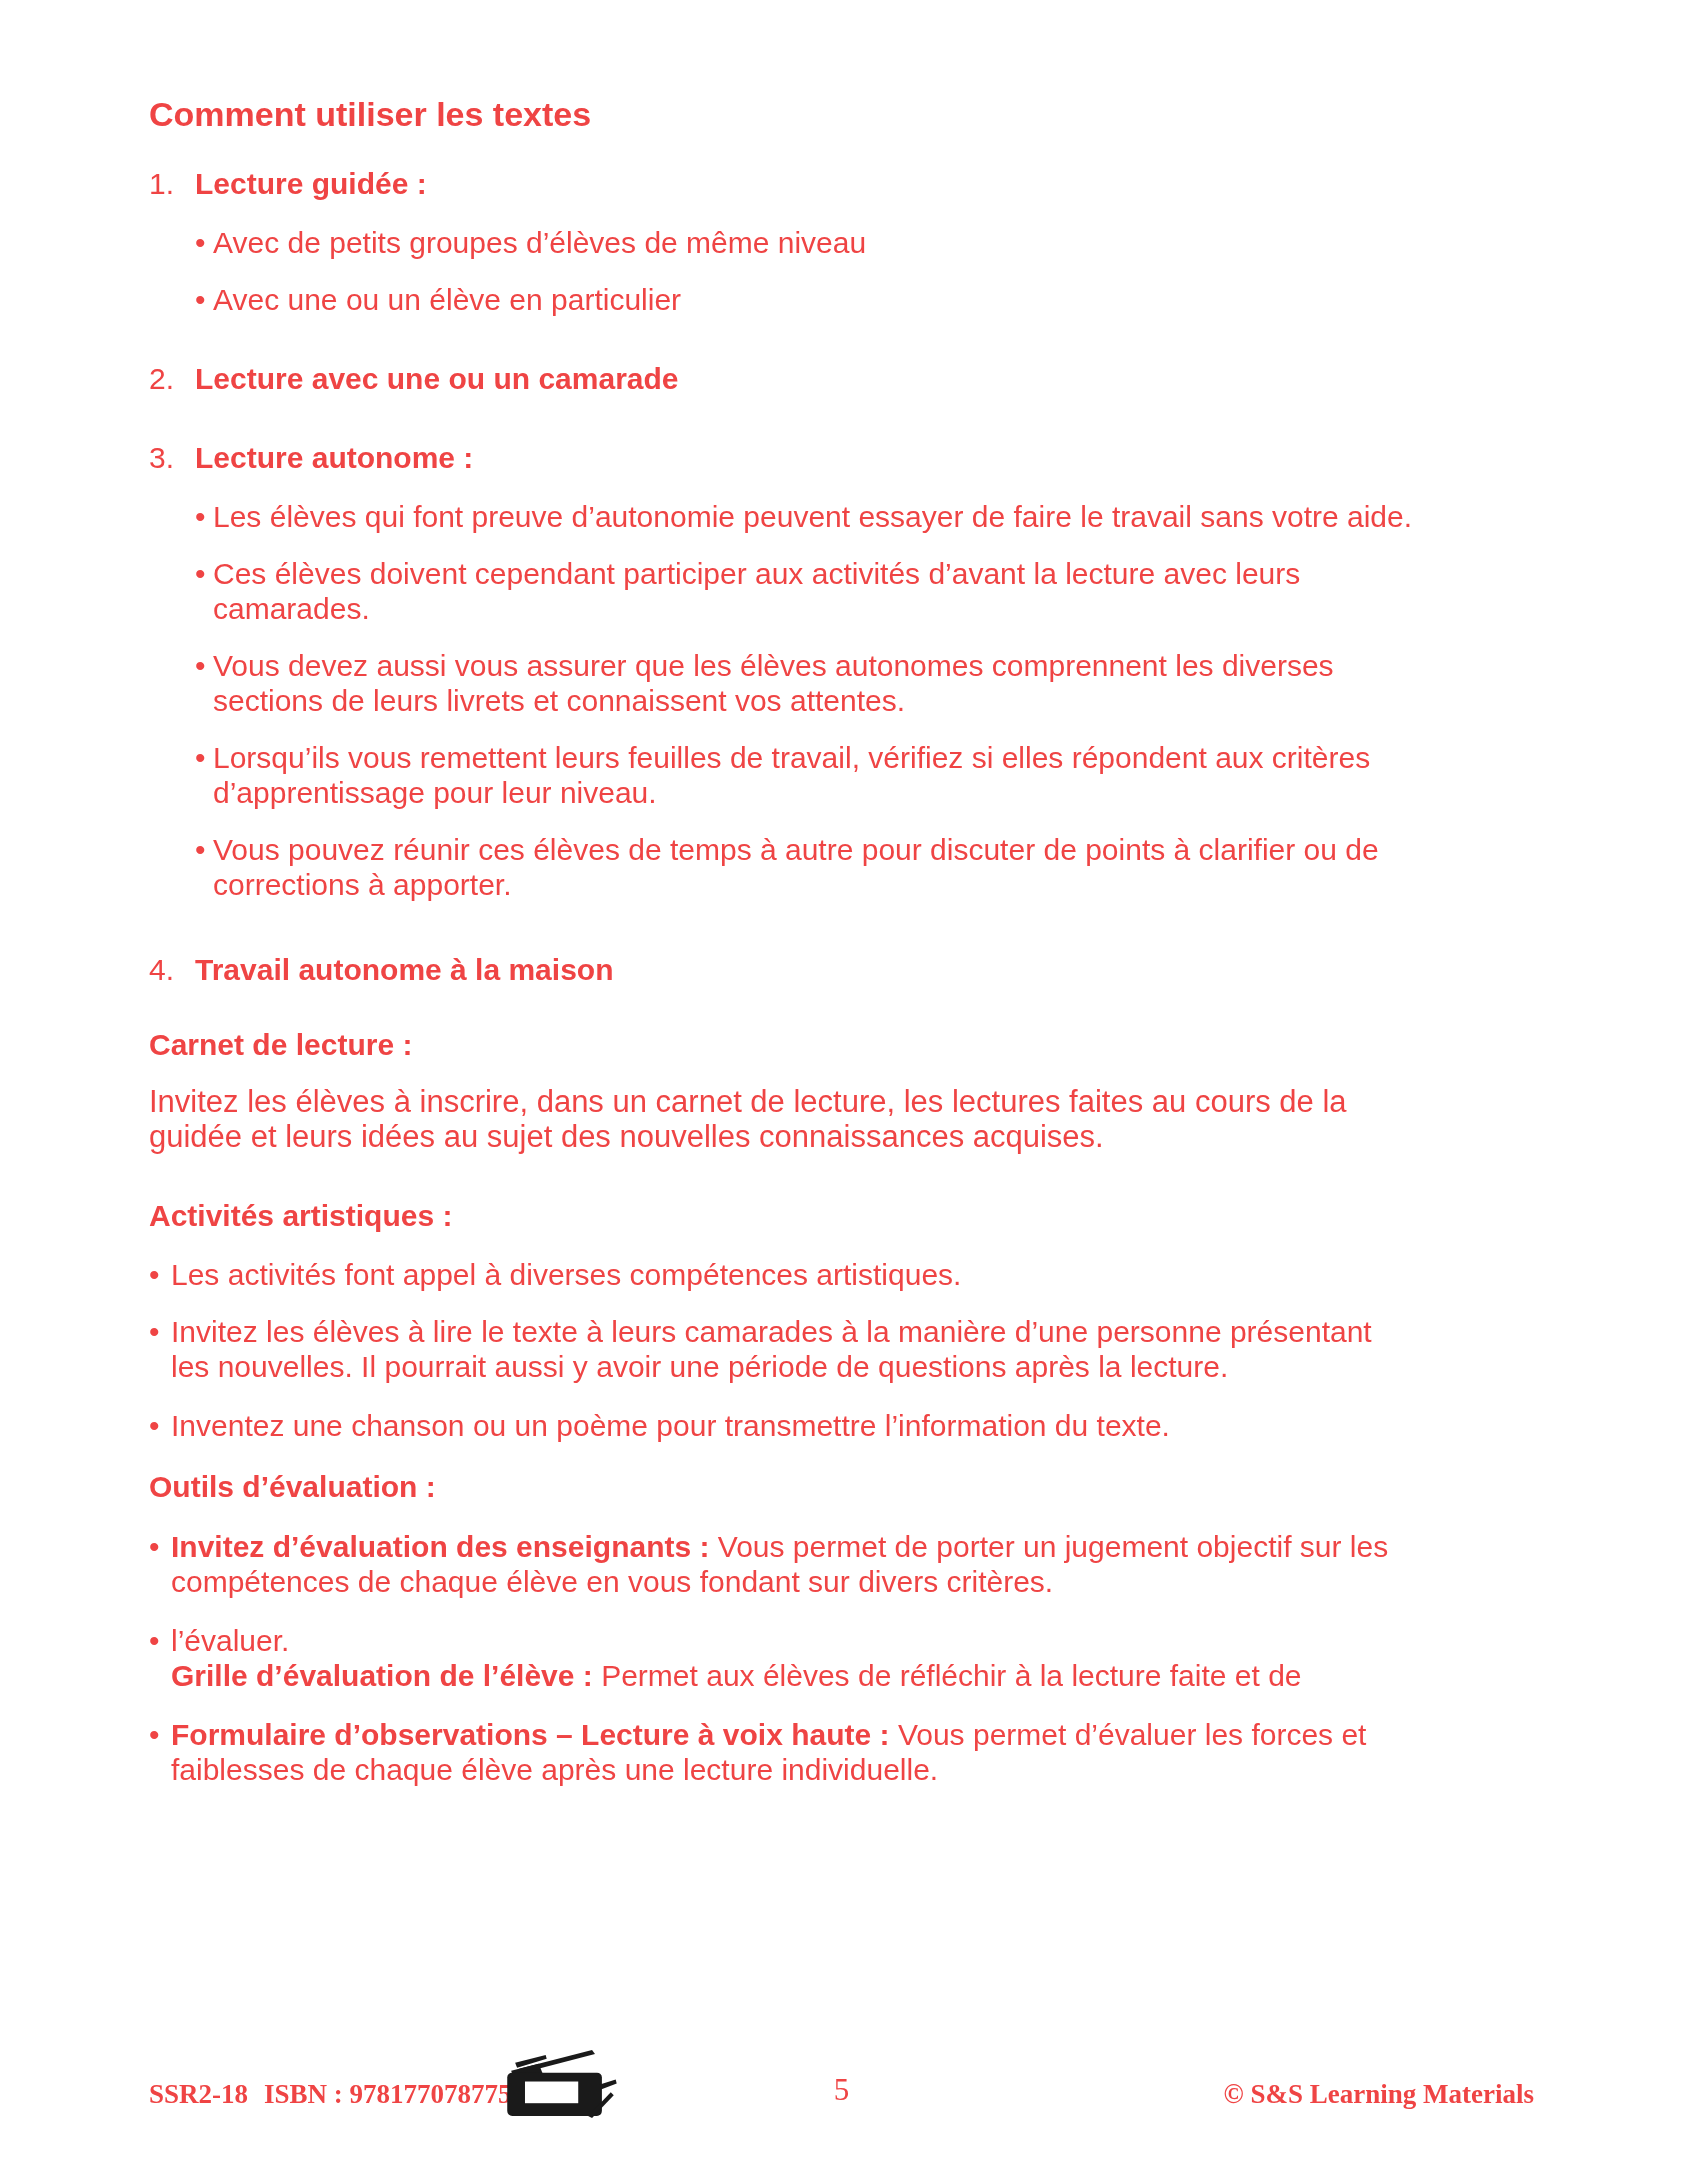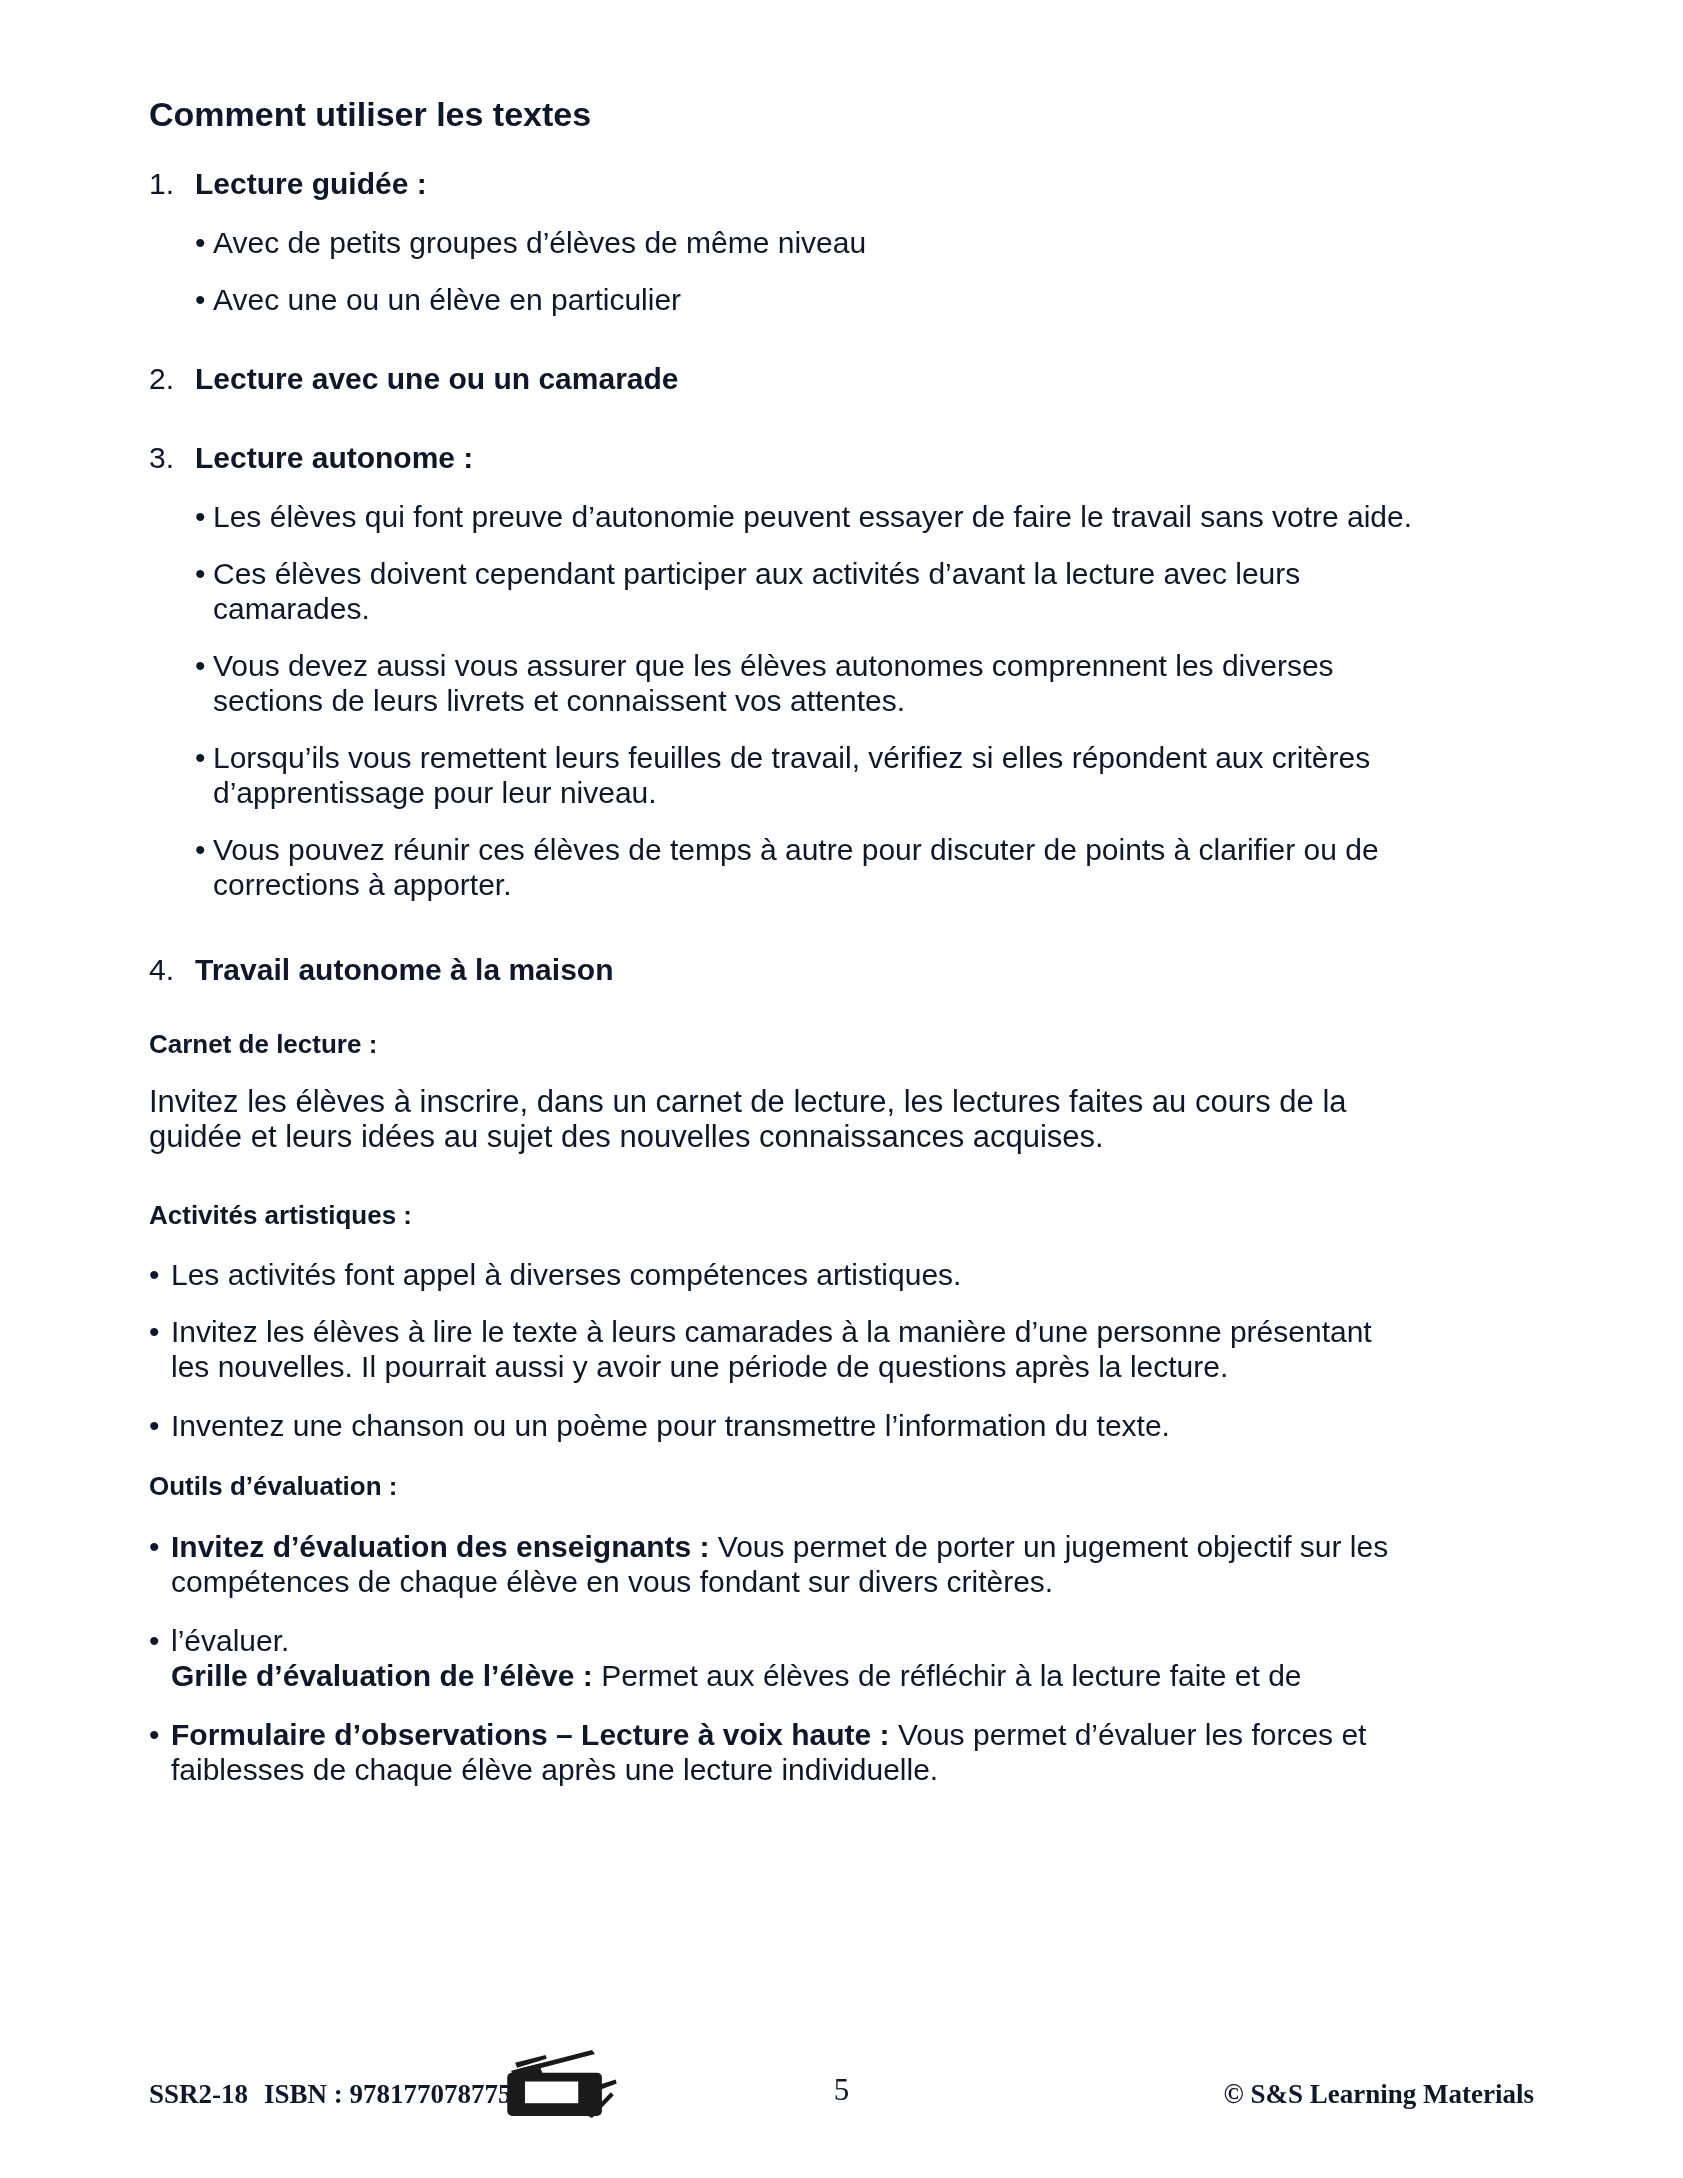--- a/index.html
+++ b/index.html
@@ -1,29 +1,29 @@
 <!DOCTYPE html>
 <html><head>
 <meta charset="utf-8">
 <style>
   html,body{margin:0;padding:0;background:#ffffff;}
   .page{
     position:relative;
     width:1683px;height:2178px;
     background:#ffffff;
-    color:#0f172a;
+    color:#ef4444;
     font-family:"Liberation Sans","DejaVu Sans",sans-serif;
     overflow:hidden;
   }
   .content{position:absolute;left:149px;top:94px;width:1396px;}
   .title{font-size:34px;line-height:40px;font-weight:bold;margin:0;}
   .numbered{display:flex;font-size:30px;line-height:35px;}
   .numbered .num{flex:0 0 46px;}
   .numbered .head{font-weight:bold;text-align:center;}
-  .subhead{font-size:26px;line-height:35px;font-weight:bold;}
+  .subhead{font-size:30px;line-height:35px;font-weight:bold;}
   .para{font-size:31px;line-height:35px;}
   .bullet{display:flex;font-size:30px;line-height:35px;}
   .bullet.lvl1{margin-left:46px;}
   .bullet.lvl1 .dot{flex:0 0 18px;}
   .bullet.flush .dot{flex:0 0 22px;}
   .btext{flex:1 1 auto;}
   .bl{display:block;}
   b{font-weight:bold;}
   .mt-22{margin-top:22px;}
   .mt-24{margin-top:24px;}

